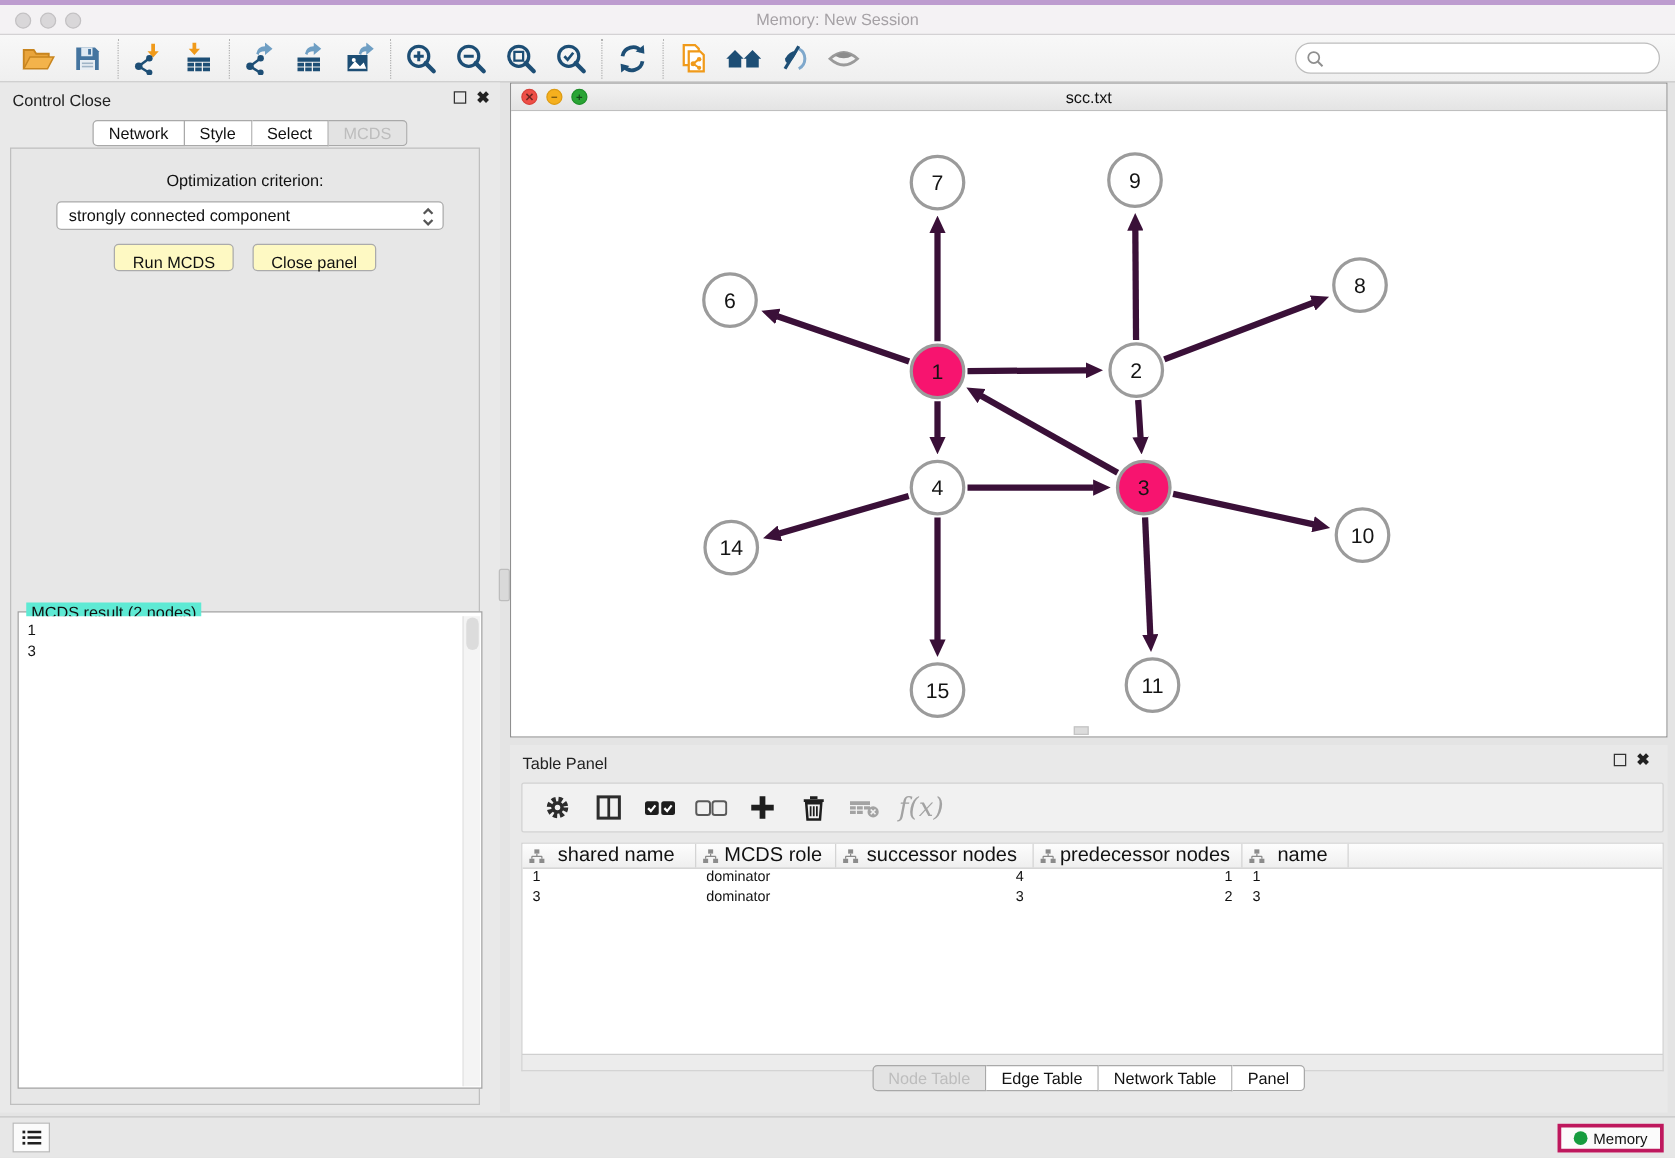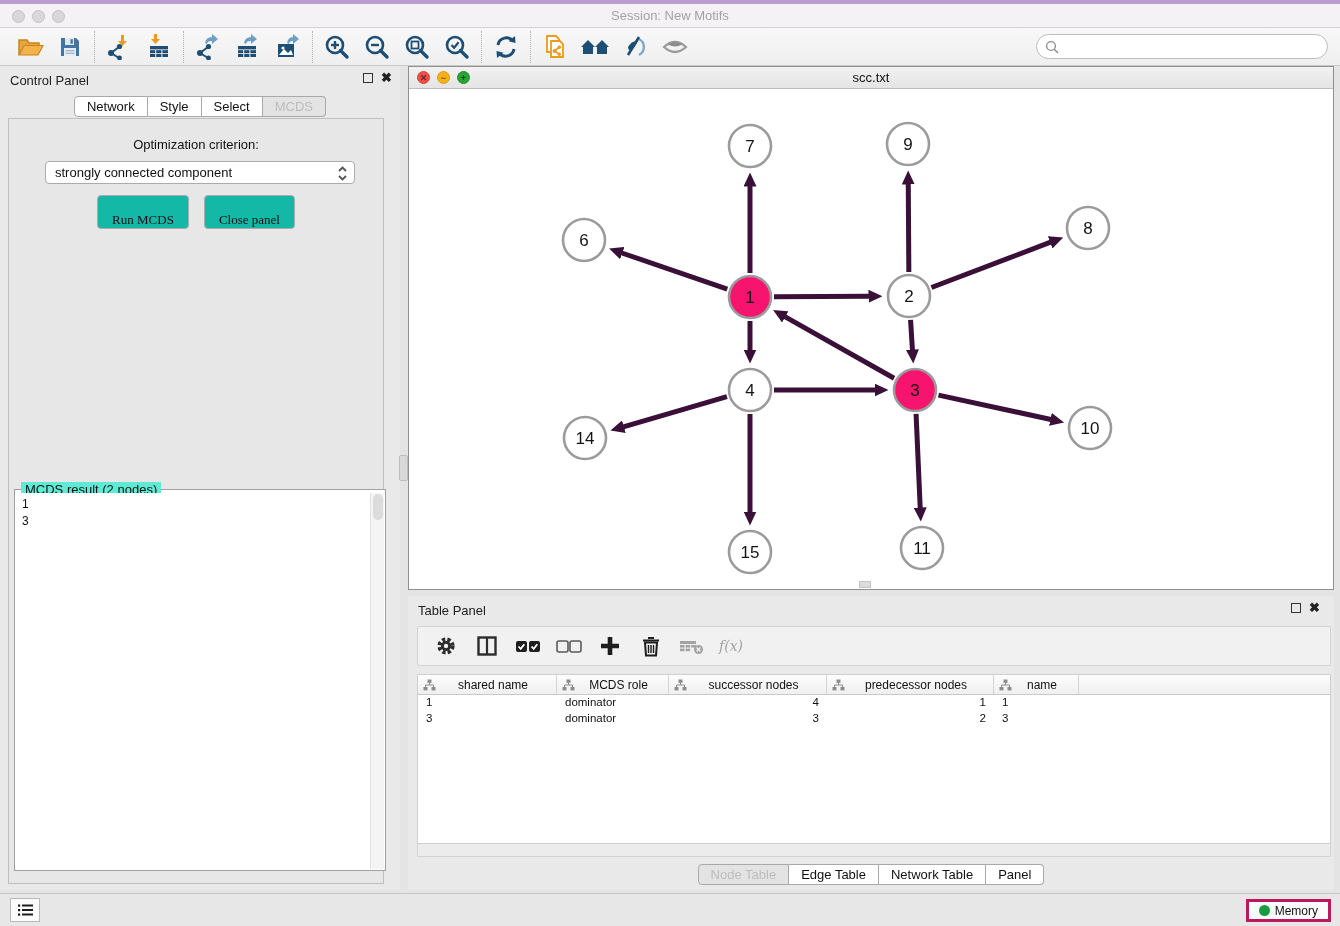--- a/index.html
+++ b/index.html
@@ -37,22 +37,22 @@
   .seg:last-child { border-radius:0 4px 4px 0; }
   .seg.active { background:#e3e3e3; color:#bdbdbd; }
   .cp-tabs { left:0; top:30px; width:400px; }
   .cp-content { position:absolute; left:8px; top:52px; width:376px; height:766px;
     background:#e7e7e7; border:1px solid #bfbfbf; }
   .opt-label { text-align:center; font-size:13px; margin-top:18px; color:#111; }
   .dropdown { position:absolute; left:36px; top:42px; width:310px; height:23px; background:#fff;
     border:1px solid #ababab; border-radius:4px; font-size:13px; line-height:21px; padding-left:9px; color:#111; }
   .dd-stepper { position:absolute; right:5px; top:3px; }
   .btn-row { position:absolute; left:0; top:76px; width:100%; display:flex; justify-content:center; gap:15px; }
-  .mac-btn { background:#14b8a6; border:1px solid #ababab; border-radius:4px; font-size:13px;
-    height:22px; padding:16px 14px; font-family:Liberation Serif, serif; color:#111; }
+  .mac-btn { background:#fef9c3; border:1px solid #ababab; border-radius:4px; font-size:13px;
+    height:22px; padding:6px 14px; font-family:Liberation Sans, sans-serif; color:#111; }
   .result-fieldset { position:absolute; left:5px; top:370px; width:372px; height:382px;
     border:1px solid #9f9f9f; background:#fff; }
   .result-legend { position:absolute; left:6px; top:-8px; background:#5eead4; padding:0 4px; font-size:13px; color:#111; }
   .result-body { position:absolute; left:1px; top:3px; right:15px; bottom:1px; background:#fff;
     font-size:12px; line-height:17px; padding:3px 0 0 6px; color:#111; }
   .result-scroll { position:absolute; right:1px; top:3px; width:14px; bottom:1px; background:#f4f4f4; border-left:1px solid #e2e2e2; }
   .result-thumb { position:absolute; left:2px; top:1px; width:10px; height:26px; background:#dcdcdc; border-radius:5px; }
 
   
   .splitter { left:399px; top:455px; width:9px; height:26px; background:#d9d9d9; border:1px solid #bdbdbd; border-radius:2px; }
@@ -69,52 +69,52 @@
   .light.yellow { background:#f5b01e; border:1px solid #dd9c14; }
   .light.green { background:#29a434; border:1px solid #1f8f2a; }
   .net-canvas { position:absolute; left:0; top:22px; width:924px; height:500px; background:#fff; }
   .canvas-handle { position:absolute; left:450px; bottom:1px; width:12px; height:7px; background:#dcdcdc; border:1px solid #c4c4c4; }
 
   
   .table-panel { left:408px; top:596px; width:926px; height:294px; background:#e9e9e9; }
   .tp-toolbar { position:absolute; left:9px; top:30px; width:914px; height:40px; background:#f1f1f1;
     border:1px solid #d2d2d2; border-radius:2px; display:flex; align-items:center; gap:13px; padding-left:14px; }
   .tp-ibtn { width:28px; height:28px; display:flex; align-items:center; justify-content:center; }
-  .fx-label { font-family:"DejaVu Serif", serif; font-style:italic; font-size:14px; color:#a3a3a3; }
+  .fx-label { font-family:"DejaVu Serif", serif; font-style:italic; font-size:21px; color:#a3a3a3; }
   .tp-table { position:absolute; left:9px; top:78px; width:914px; height:170px; background:#fff;
     border:1px solid #cfcfcf; overflow:hidden; }
   .thead { display:flex; height:20px; background:linear-gradient(#fdfdfd,#efefef); border-bottom:1px solid #c9c9c9; }
-  .th { display:flex; align-items:center; border-right:1px solid #d4d4d4; font-size:12px; color:#111;
+  .th { display:flex; align-items:center; border-right:1px solid #d4d4d4; font-size:16px; color:#111;
     position:relative; }
   .th .th-label { flex:1; text-align:center; padding-right:6px; }
   .th svg { margin-left:5px; flex:0 0 auto; }
   .tr { display:flex; height:16px; font-size:11.5px; color:#111; }
   .td { padding:1px 8px 0 8px; white-space:nowrap; overflow:hidden; }
   .td.r { text-align:right; }
   .hscroll { position:absolute; left:9px; top:248px; width:914px; height:13px; background:#ececec; border:1px solid #d4d4d4; border-top:none; }
-  .tp-tabs { left:0px; top:268px; width:926px;text-align:right; }
+  .tp-tabs { left:0px; top:256px; width:926px;text-align:right; }
 
   
   .statusbar { left:0; top:893px; width:1340px; height:33px; background:#e7e7e7; border-top:1px solid #c6c6c6; }
   .sb-btn { position:absolute; left:10px; top:4px; width:30px; height:24px; background:#fbfbfb;
     border:1px solid #b9b9b9; display:flex; align-items:center; justify-content:center; }
   .memory-btn { position:absolute; right:9px; top:5px; height:23px; background:#fbfbfb; border:3px solid #be185d;
     display:flex; align-items:center; gap:5px; padding:0 10px; font-size:12px; color:#111; }
   .mem-dot { width:11px; height:11px; border-radius:50%; background:#169c3e; }
 </style>
 </head>
 <body>
 
 <div class="abs titlebar">
   <div class="abs" style="left:12px;top:6px;display:flex;gap:7px;">
     <span class="tl-dot"></span>
     <span class="tl-dot"></span>
     <span class="tl-dot"></span>
   </div>
-  <div class="titlebar-title">Session: New Motifs</div>
+  <div class="titlebar-title">Memory: New Session</div>
 </div>
 
 <div class="abs toolbar">
   <div class="tb-btn">
     <svg width="27" height="24" viewBox="0 0 27 24">
       <path d="M2,20 L2,5 L10,5 L12,8 L22,8 L22,11" fill="#e9a43b" stroke="#c8851f" stroke-width="1.5"></path>
       <path d="M2,20 L7,10.5 L26,10.5 L21,20 Z" fill="#f3b34b" stroke="#c8851f" stroke-width="1.2"></path>
     </svg>
   </div>
   <div class="tb-btn">
@@ -267,21 +267,21 @@
     <svg width="14" height="14" viewBox="0 0 14 14">
       <circle cx="6" cy="6" r="4.4" fill="none" stroke="#8f8f8f" stroke-width="1.4"></circle>
       <line x1="9.2" y1="9.2" x2="13" y2="13" stroke="#8f8f8f" stroke-width="1.6"></line>
     </svg>
     <input type="text" placeholder="" style="">
   </div>
 </div>
 
 <div class="abs control-panel">
   <div class="cp-header">
-    <span class="panel-title">Control Panel</span>
+    <span class="panel-title">Control Close</span>
     <span class="win-icons">
       <span class="float-icon"></span>
       <span class="close-icon">✖</span>
     </span>
   </div>
   <div class="abs seg-tabs cp-tabs" id="cp-tabs">
       <span class="seg">Network</span>
       <span class="seg">Style</span>
       <span class="seg">Select</span>
       <span class="seg active">MCDS</span>

